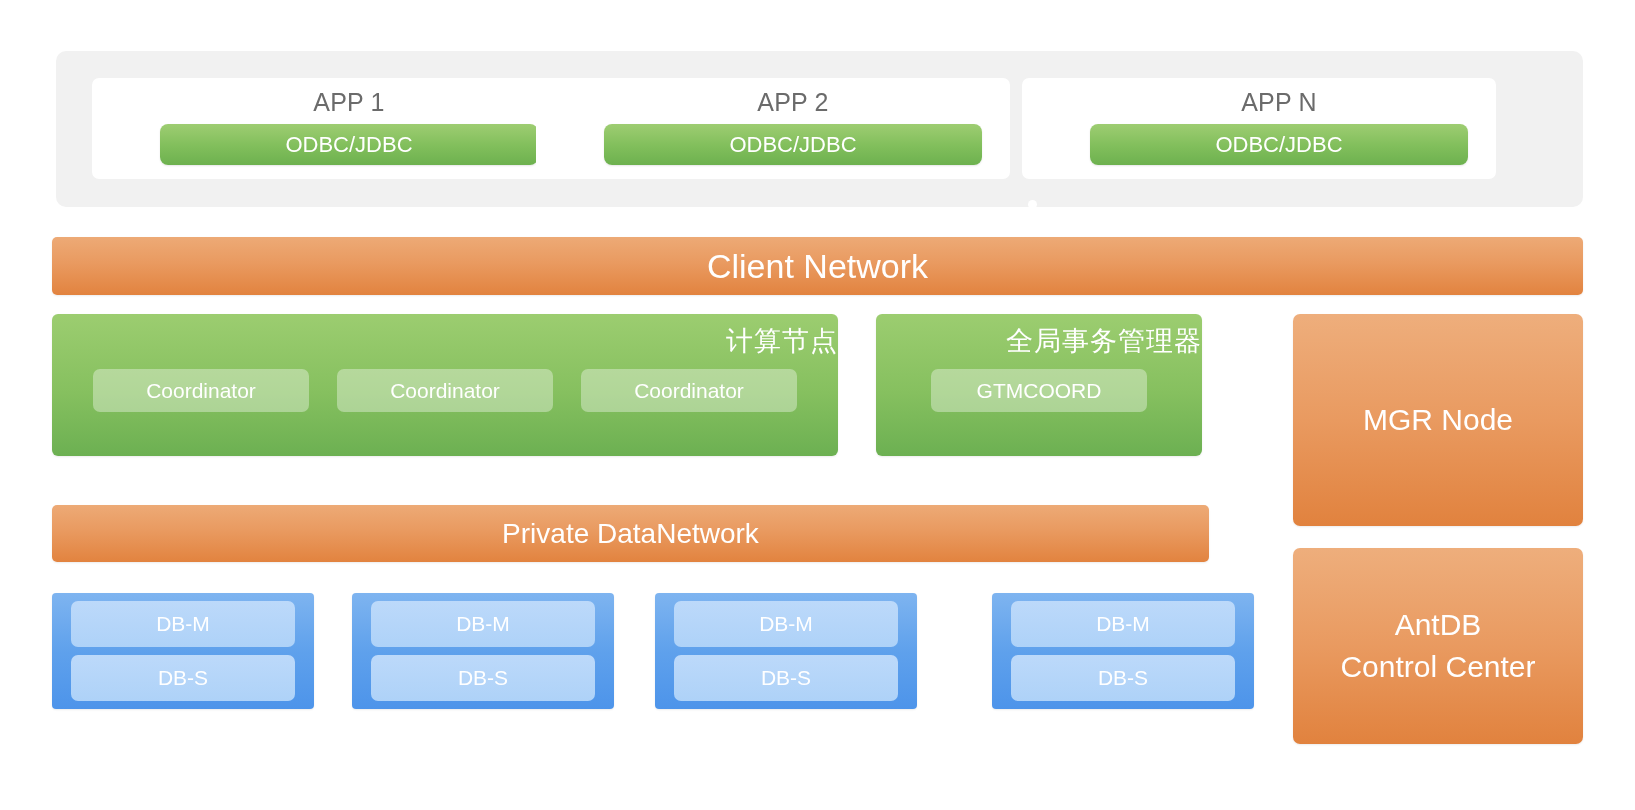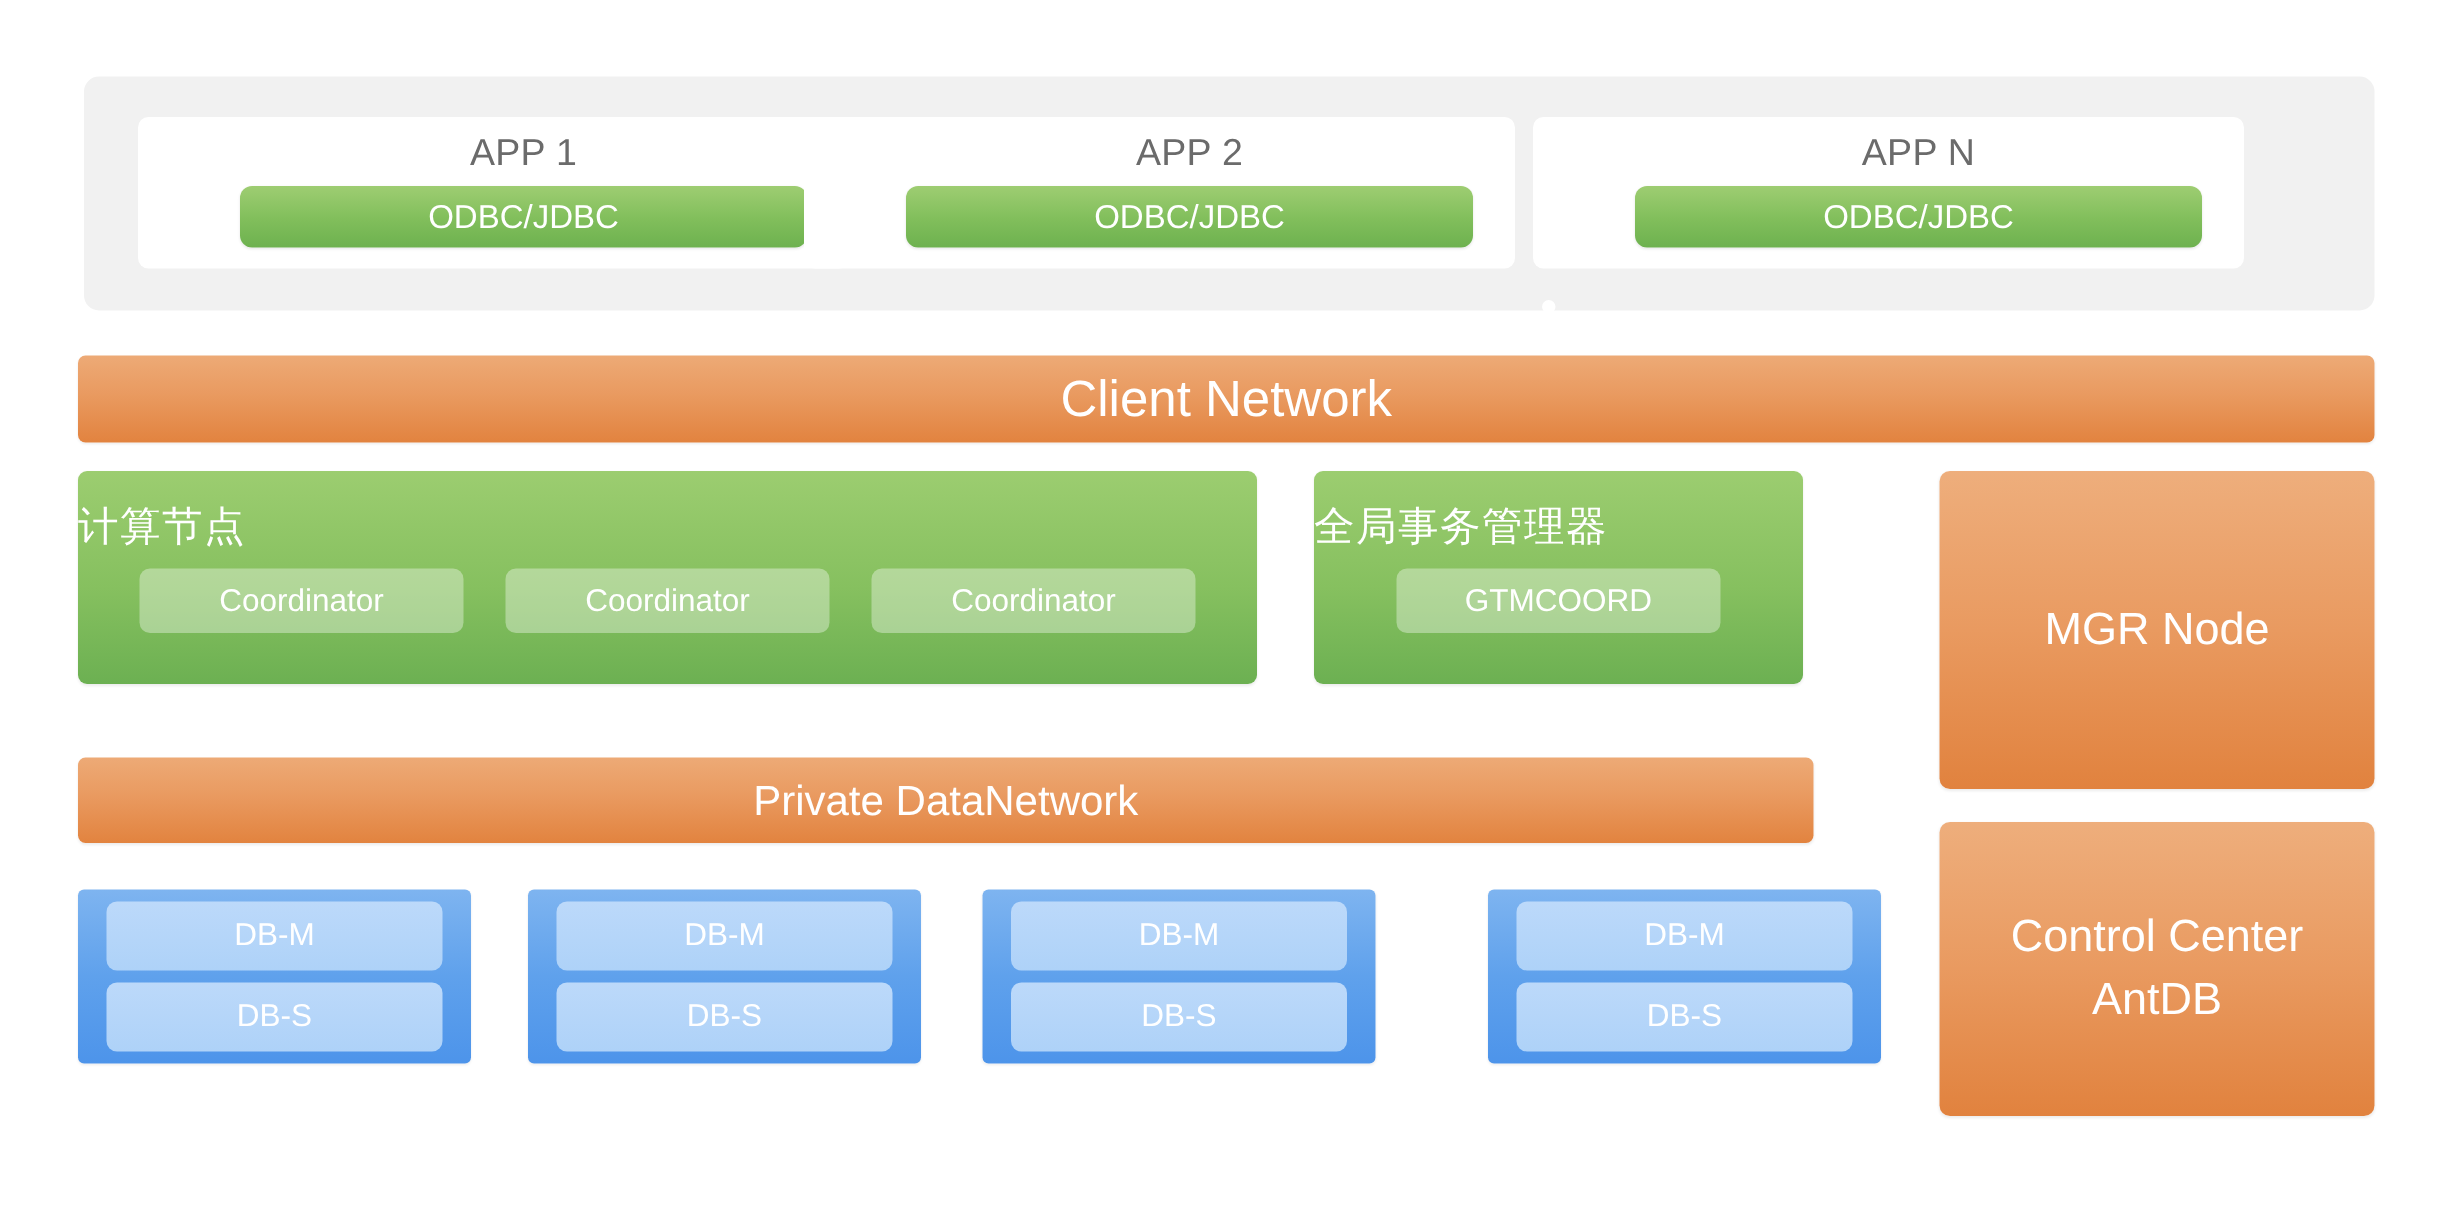--- a/index.html
+++ b/index.html
@@ -104,23 +104,23 @@
     position: absolute;
     border-radius: 6px;
     background: linear-gradient(180deg, #9ccd70 0%, #86c05f 55%, #6cb052 100%);
     box-shadow: 0 1px 2px rgba(0,0,0,.08);
   }
   .green-panel.compute { left: 52px;  top: 314px; width: 786px; height: 142px; }
   .green-panel.gtm     { left: 876px; top: 314px; width: 326px; height: 142px; }
 
   .green-title {
     color: #ffffff;
-    text-align: left;
+    text-align: right;
     font-size: 27px;
-    margin-top: 20px;
+    margin-top: 10px;
     line-height: 34px;
     letter-spacing: 1px;
   }
   .sub-row {
     display: flex;
     justify-content: center;
     gap: 28px;
     margin-top: 11px;
   }
   .sub-chip {
@@ -225,22 +225,22 @@
       <div class="sub-chip gtmc">GTMCOORD</div>
     </div>
   </div>
 
   <div class="net-bar private">Private DataNetwork</div>
 
   <div class="right-card mgr">MGR Node</div>
 
   <div class="right-card acc">
     <div>
+      <div>AntDB</div>
       <div>Control Center</div>
-      <div>AntDB</div>
     </div>
   </div>
 
   <div class="db-cluster" style="left:52px; width:262px;">
     <div class="db-chip" style="width:224px;">DB-M</div>
     <div class="db-chip" style="width:224px;">DB-S</div>
   </div>
 
   <div class="db-cluster" style="left:352px; width:262px;">
     <div class="db-chip" style="width:224px;">DB-M</div>

